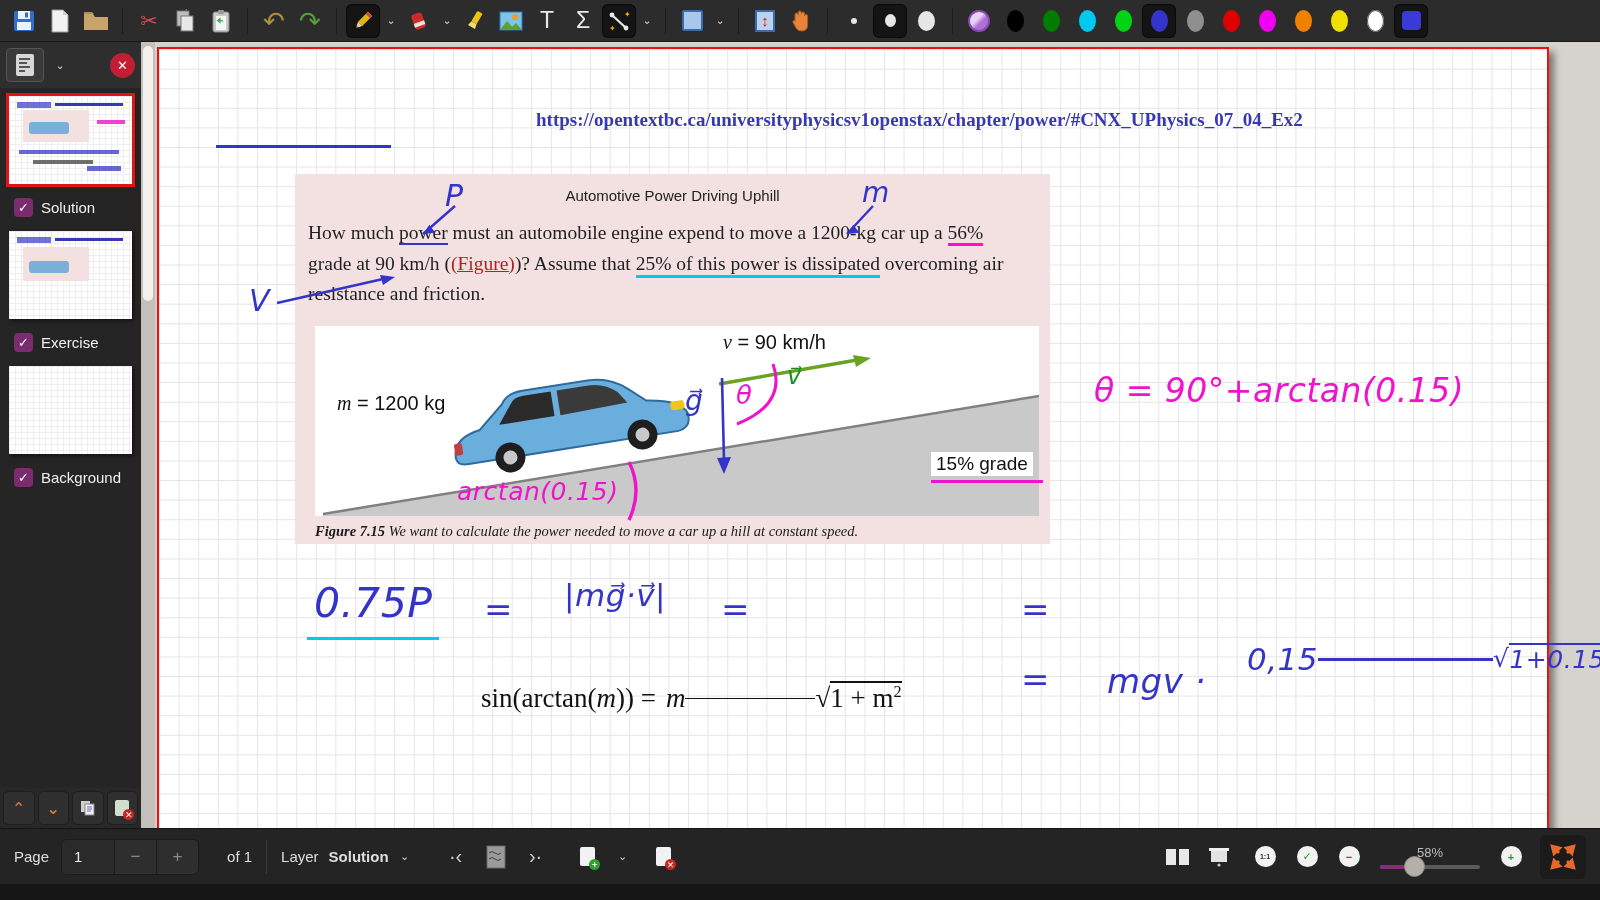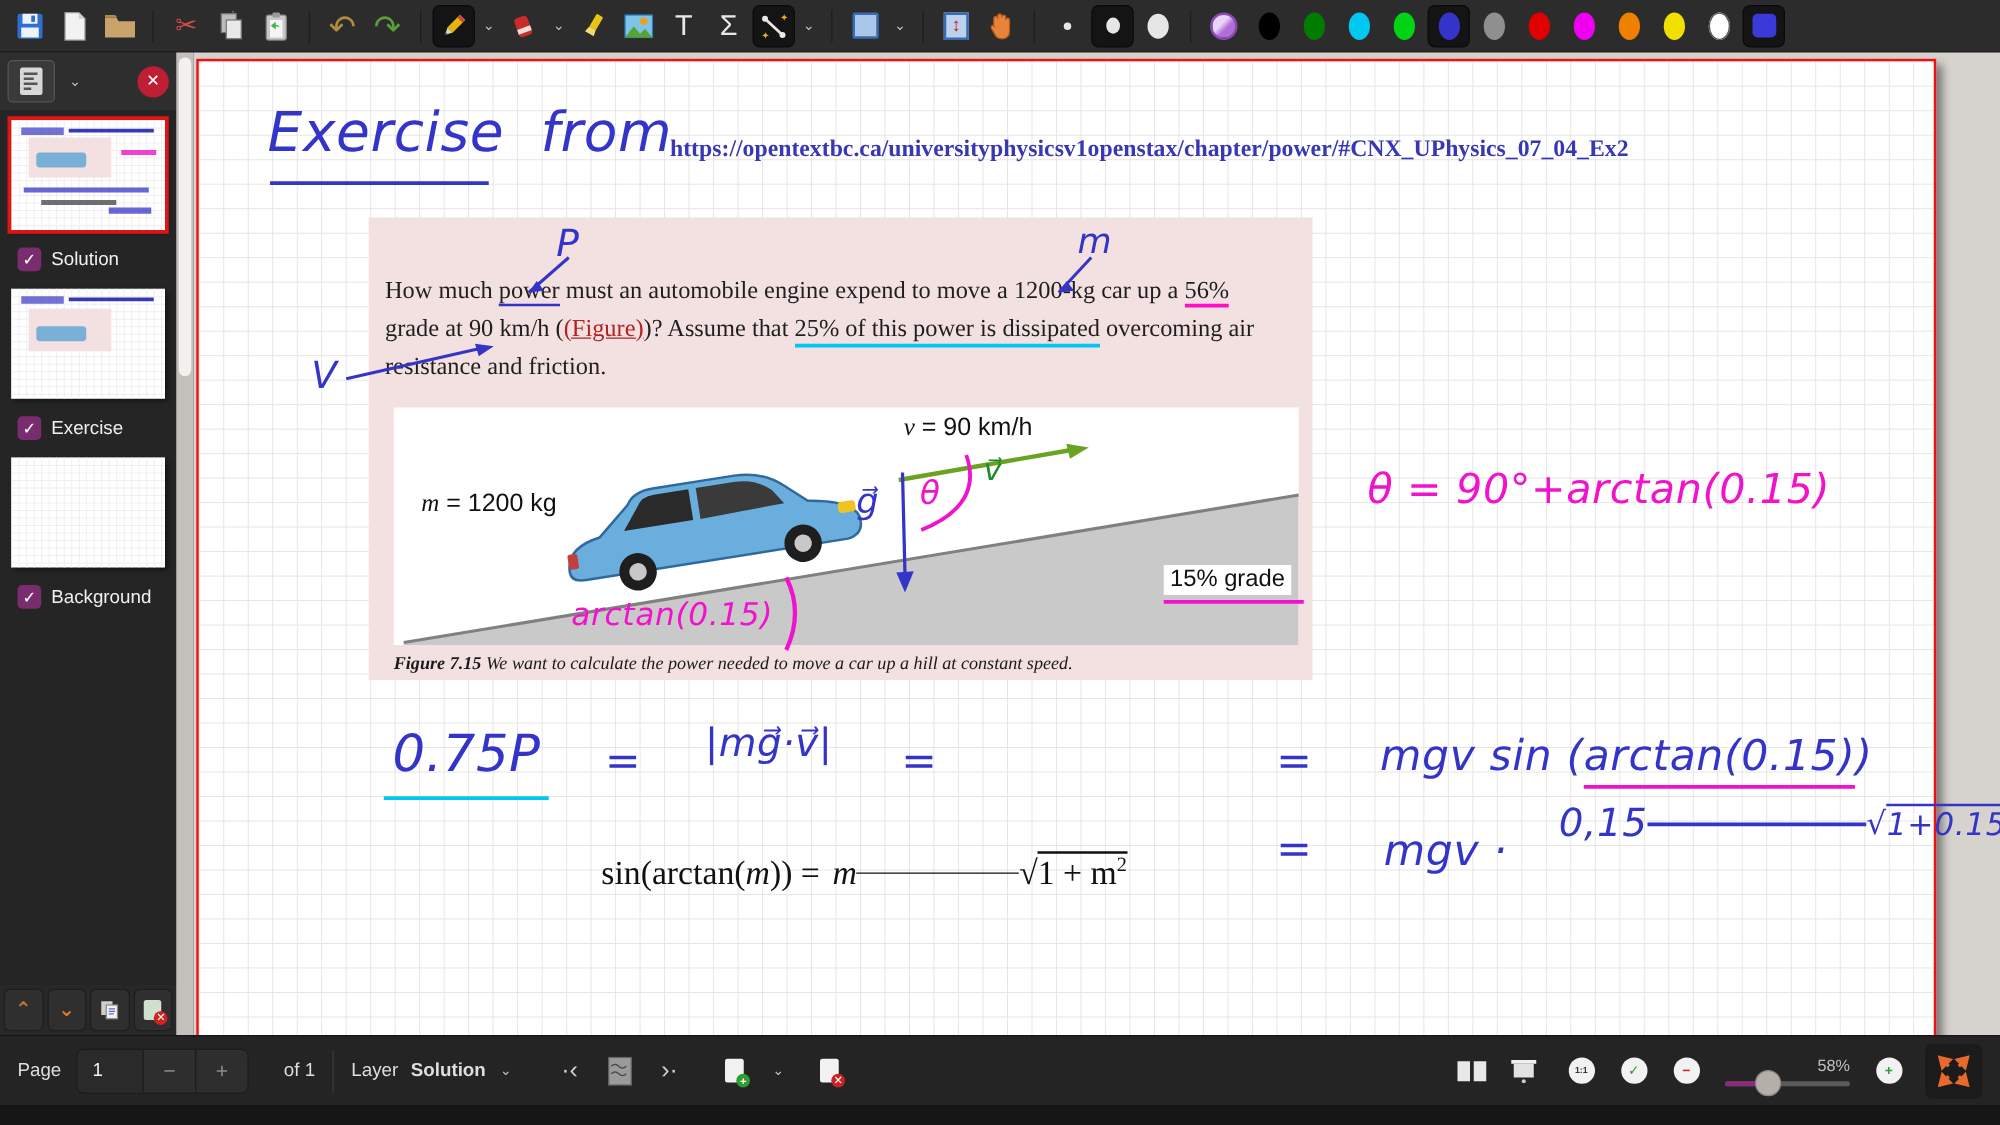--- a/index.html
+++ b/index.html
@@ -344,29 +344,26 @@
     </div>
   </div>
 </div>
 <div id="sb-scroll">
     <div id="sb-scroll-thumb"></div>
   </div>
 
 <div id="canvas">
  <div id="page">
 
-  <div class="abs hw blue" style="left:55px;top:32px;font-size:44px">
-    <span>Exercise</span>&nbsp;
-    <span>from</span>
-  </div>
   <div class="abs" style="left:57px;top:96px;width:175px;height:3px;background:#3434c8"></div>
 
   <div class="abs url" style="left:377px;top:60px">https://opentextbc.ca/universityphysicsv1openstax/chapter/power/#CNX_UPhysics_07_04_Ex2</div>
 
   <div id="ex-block">
+    <div id="ex-title">Automotive Power Driving Uphill</div>
     <div id="ex-para" class="serif">
       <span>How much </span><span class="u-blue">power</span><span> must an automobile engine expend to move a 1200-kg car up a </span><span class="u-mag">56%</span><br>
       <span>grade at 90 km/h (</span><span class="figlink">(Figure)</span><span>)? Assume that </span><span class="u-cyan">25% of this power is dissipated</span><span> overcoming air</span><br>
       <span>resistance and friction.</span>
     </div>
 
     <div class="abs hw blue" style="left:150px;top:4px;font-size:30px">P</div>
     <svg class="abs" style="left:114px;top:26px" width="52" height="42">
       <line x1="46" y1="6" x2="14" y2="34" stroke="#3434c8" stroke-width="2.4"></line>
           <path d="M14 34 l12 -3 l-7 -7 z" fill="#3434c8" transform="rotate(8 14 34)"></path>
@@ -437,23 +434,20 @@
   </svg>
 
   <div class="abs hw mag" style="left:935px;top:322px;font-size:33px">θ = 90°+arctan(0.15)</div>
 
   <div class="abs hw blue" style="left:155px;top:530px;font-size:41px">0.75P</div>
   <div class="abs" style="left:148px;top:588px;width:132px;height:3px;background:#00c8f0"></div>
   <div class="abs hw blue" style="left:325px;top:540px;font-size:34px">=</div>
   <div class="abs hw blue" style="left:405px;top:528px;font-size:31px">|mg⃗·v⃗|</div>
   <div class="abs hw blue" style="left:562px;top:540px;font-size:34px">=</div>
   <div class="abs hw blue" style="left:862px;top:540px;font-size:34px">=</div>
-  <div class="abs hw blue" style="left:945px;top:536px;font-size:34px">
-    <span>mgv sin (</span><span style="border-bottom:3px solid #f012cc;padding-bottom:3px">arctan(0.15)</span><span>)</span>
-  </div>
 
   <div class="abs hw blue" style="left:862px;top:610px;font-size:34px">=</div>
   <div class="abs hw blue" style="left:948px;top:612px;font-size:34px">mgv ·</div>
   <div class="abs hw blue fraction" style="left:1088px;top:592px">
     <span style="font-size:31px">0,15</span>
     <span class="frac-bar-blue" style="width:175px"></span>
     <span style="font-size:25px"><span>√</span><span class="overline">1+0.15</span><sup class="sm">2</sup></span>
   </div>
 
   <div class="abs serif" style="left:322px;top:634px;font-size:27px;color:#111;display:flex;align-items:center;gap:10px">
@@ -521,21 +515,21 @@
     </div>
     <div class="mini-ico" style="margin-left:16px">
         <div class="mag-ico" style="font-size:7px">1:1</div>
       </div>
     <div class="mini-ico" style="margin-left:12px">
         <div class="mag-ico" style="color:#2f9e2f">✓</div>
       </div>
     <div class="mini-ico" style="margin-left:12px">
         <div class="mag-ico" style="color:#cc2222">−</div>
       </div>
-    <div style="display:flex;flex-direction:column;align-items:flex-end;margin-left:16px">
+    <div style="display:flex;flex-direction:column;align-items:center;margin-left:16px">
       <span style="font-size:13px;color:#bdbdbd;margin-bottom:5px">58%</span>
       <div id="zoom-slider">
         <div id="zoom-fill"></div>
         <div id="zoom-handle"></div>
       </div>
     </div>
     <div class="mini-ico" style="margin-left:16px">
         <div class="mag-ico" style="color:#2f9e2f">+</div>
       </div>
     <div id="fullscreen-btn">

